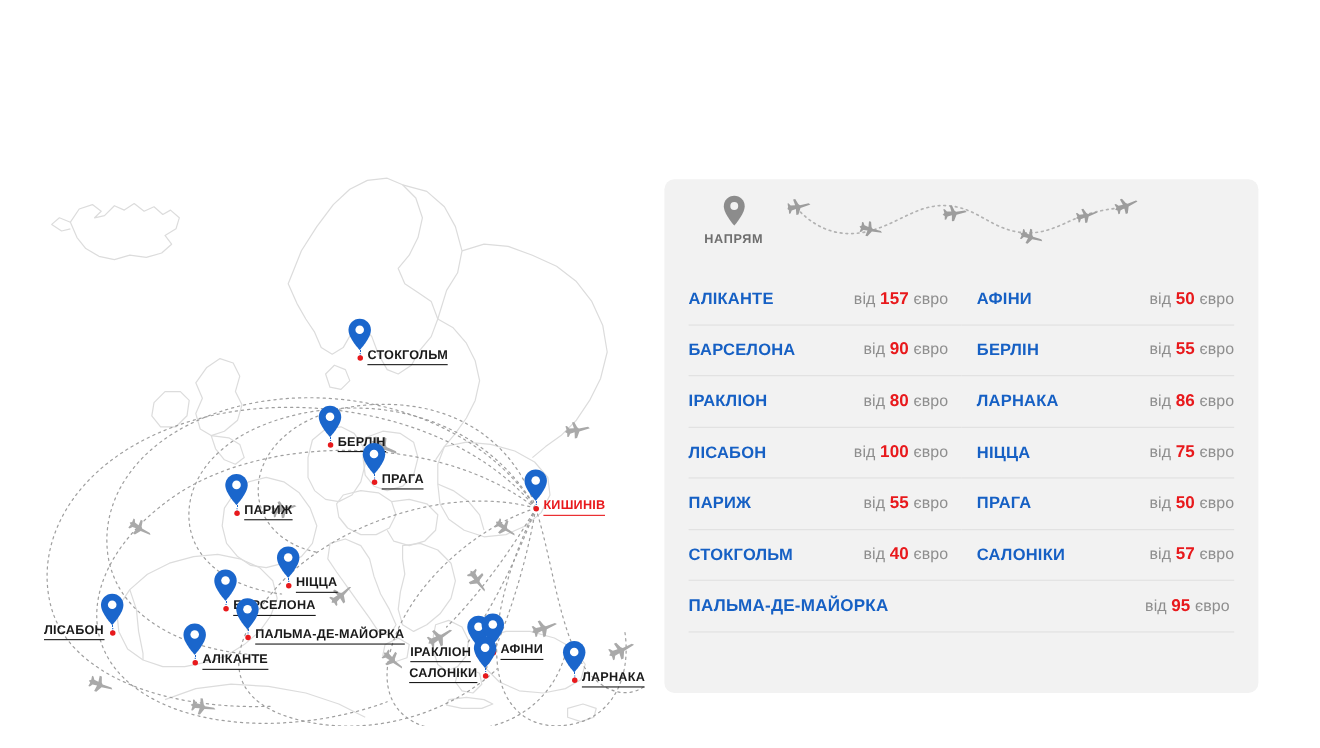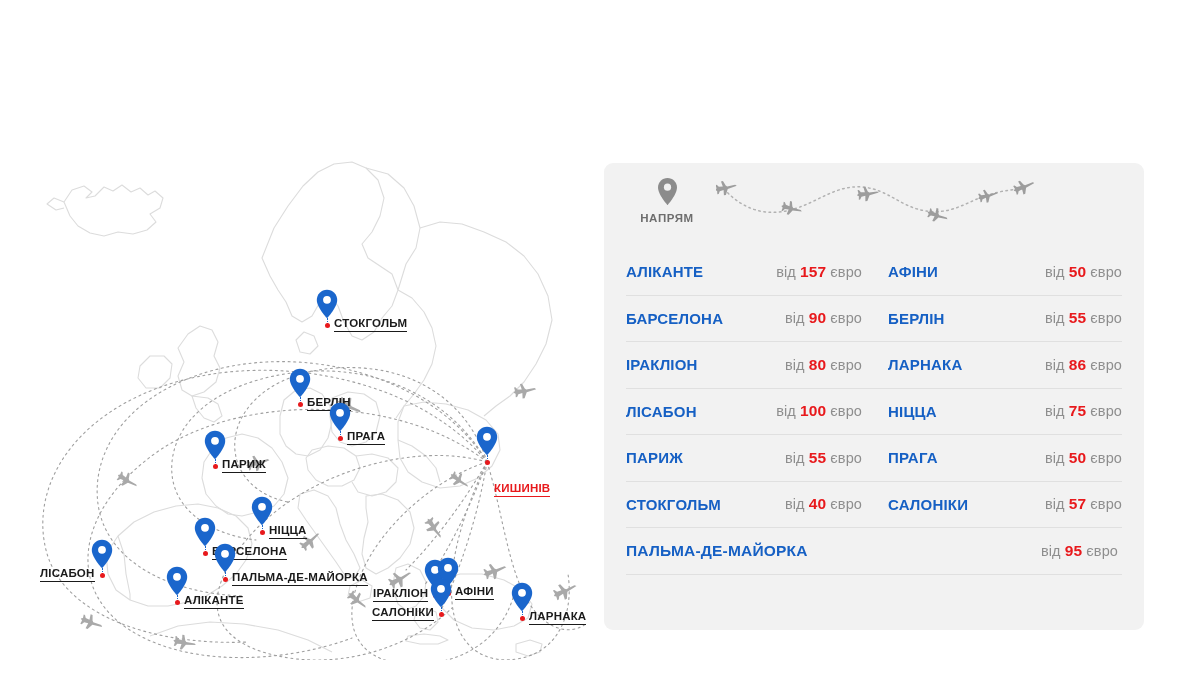--- a/index.html
+++ b/index.html
@@ -31,21 +31,21 @@
     position:absolute;width:5px;height:5px;border-radius:50%;
     background:#e8191c;
   }
   .city-label{
     position:absolute;white-space:nowrap;
     font-size:11.5px;font-weight:bold;color:#1a1a1a;
     letter-spacing:.2px;
     border-bottom:1.5px solid #1a1a1a;
     padding-bottom:1px;line-height:13px;
   }
-  .city-label.hub{color:#e8191c;border-bottom-color:#e8191c;margin-top:28px;}
+  .city-label.hub{color:#e8191c;border-bottom-color:#e8191c;}
 
   
   #panel{
     position:absolute;left:604px;top:163px;width:540px;height:467px;
     background:#f2f2f2;border-radius:9px;
     box-sizing:border-box;
   }
 
   #panel-head{position:relative;height:86px;}
   .head-block{

